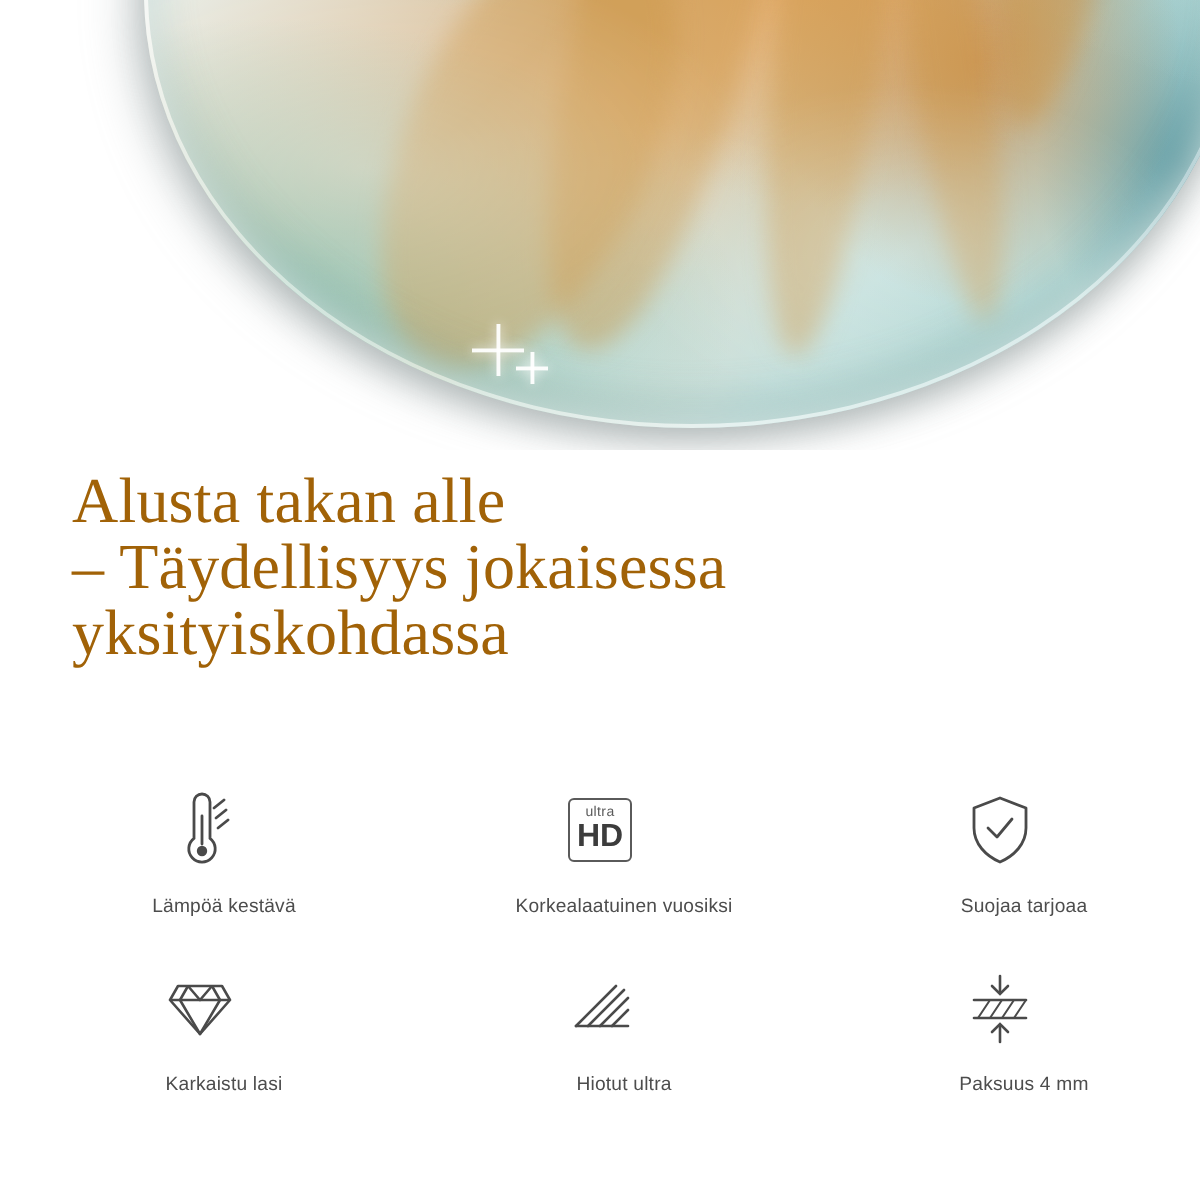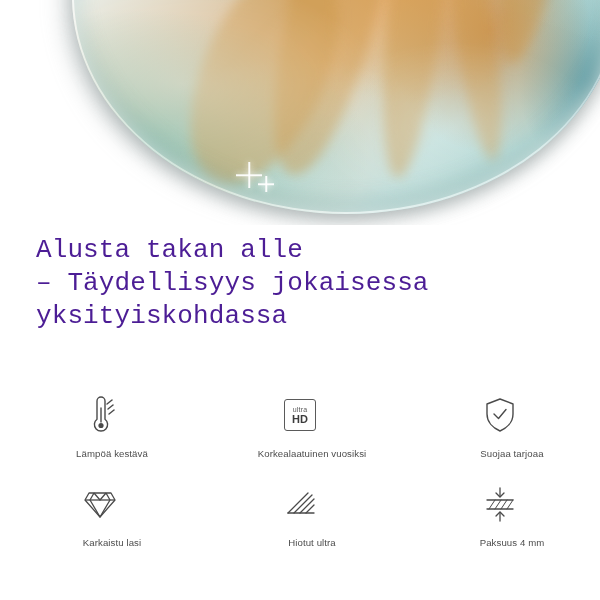--- a/index.html
+++ b/index.html
@@ -111,25 +111,25 @@
   
   .content {
     position: absolute;
     left: 0;
     top: 225px;
     width: 600px;
   }
   .headline {
     margin: 0;
     padding: 9px 36px 0 36px;
-    font-family: Liberation Mono, monospace;
+    font-family: Liberation Serif, serif;
     font-weight: 400;
-    font-size: 26px;
+    font-size: 32px;
     line-height: 33px;
-    color: #4c1d95;
+    color: #a16207;
     letter-spacing: 0.1px;
   }
   .headline .line2 { display: block; }
   .body-copy {
     margin: 0;
     padding: 16px 36px 0 36px;
     font-size: 11.6px;
     line-height: 22px;
     color: #3a3a3a;
   }
@@ -171,21 +171,21 @@
     height: 30px;
     border: 1.4px solid #5a5a5a;
     border-radius: 3px;
     display: flex;
     flex-direction: column;
     align-items: center;
     justify-content: center;
     line-height: 1;
   }
   .ultrahd-box .u1 { font-size: 7px; color: #5a5a5a; letter-spacing: 0.2px; }
-  .ultrahd-box .u2 { font-size: 11px; font-weight: bold; color: #3c3c3c; margin-top: 1px; }
+  .ultrahd-box .u2 { font-size: 16px; font-weight: bold; color: #3c3c3c; margin-top: 1px; }
 </style>
 </head>
 <body>
 
 <div class="page">
 
   <div class="hero">
     <div class="hero-shadow"></div>
     <div class="glass-disc">
       <div class="streak s1"></div>

